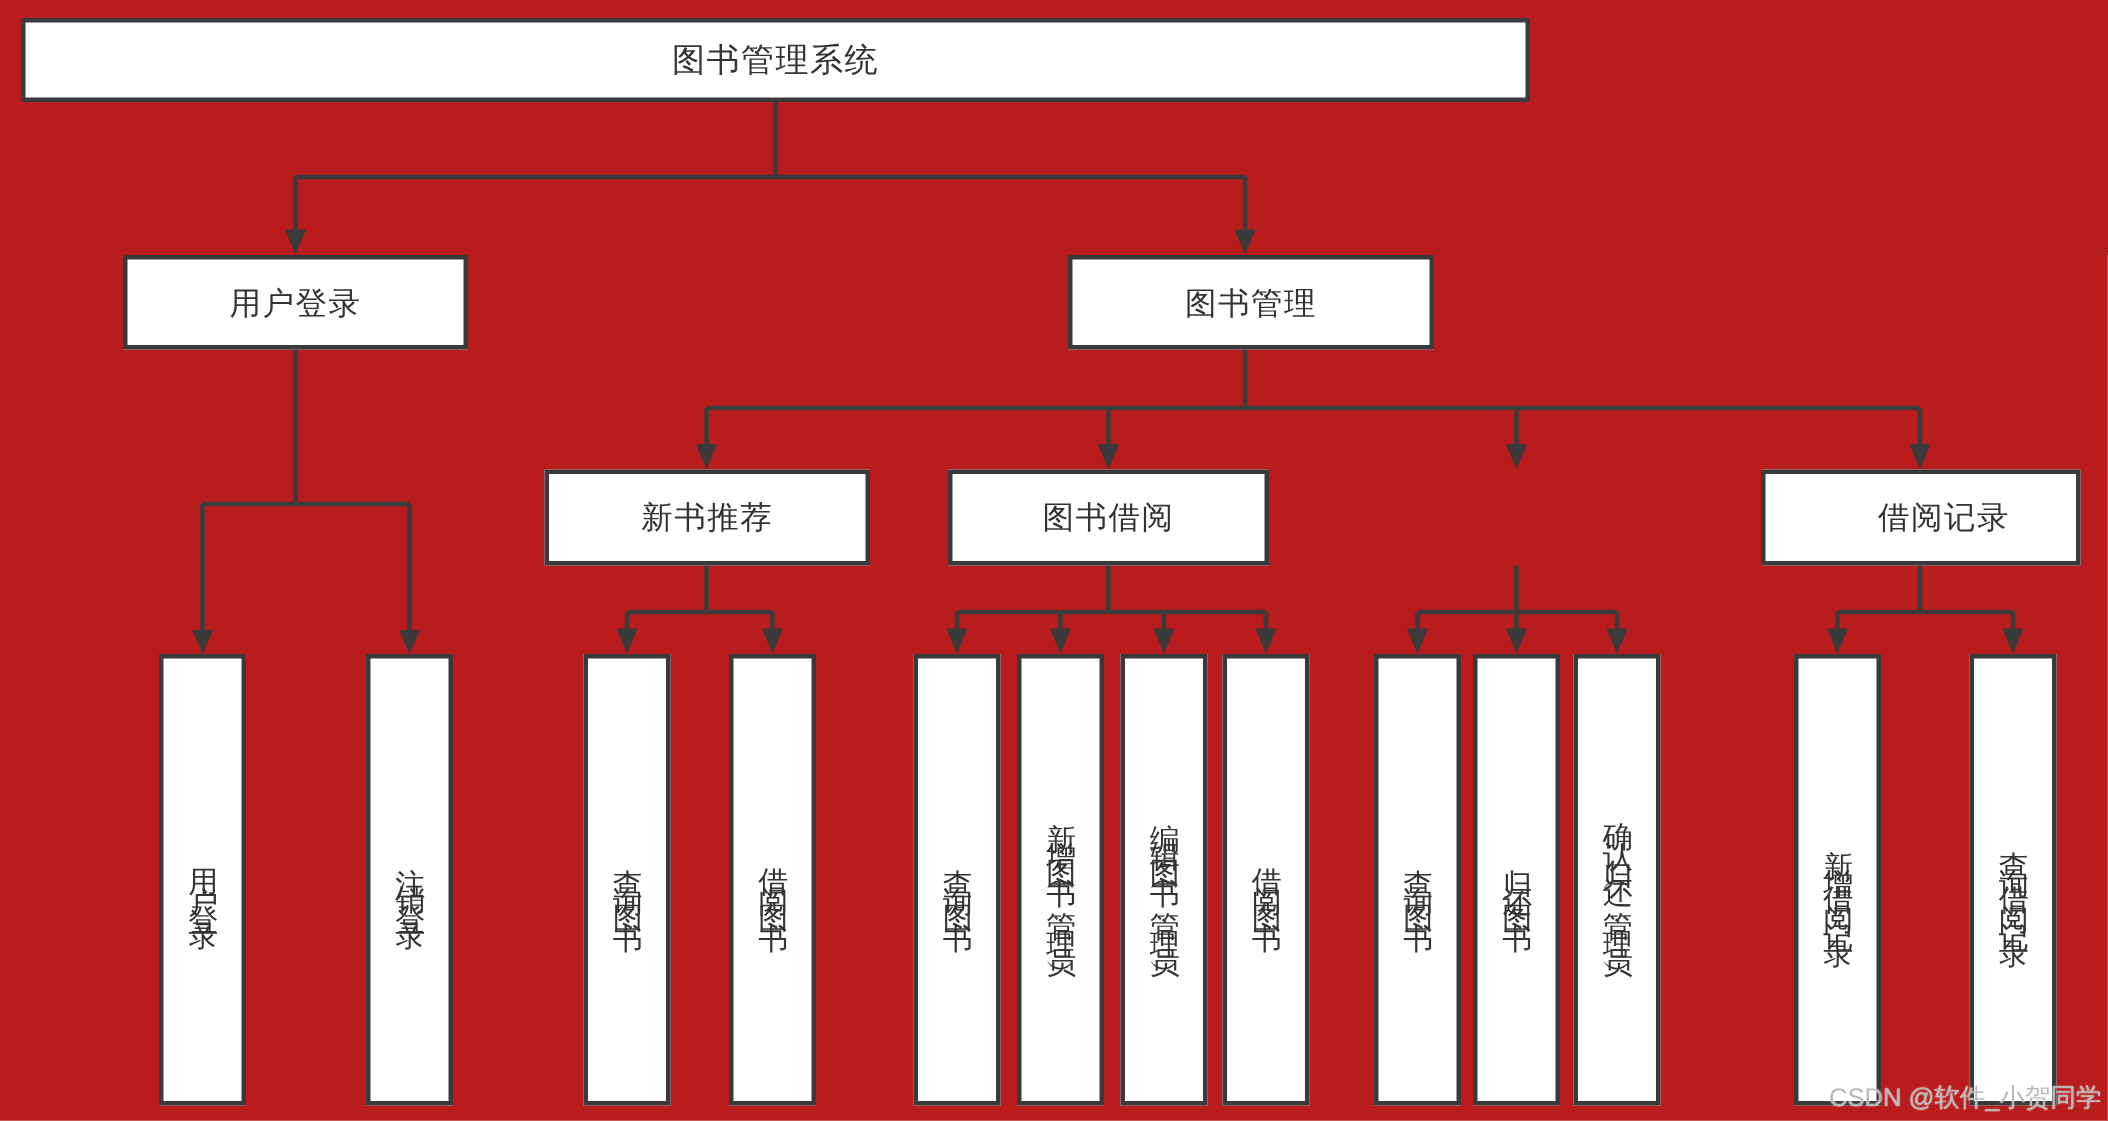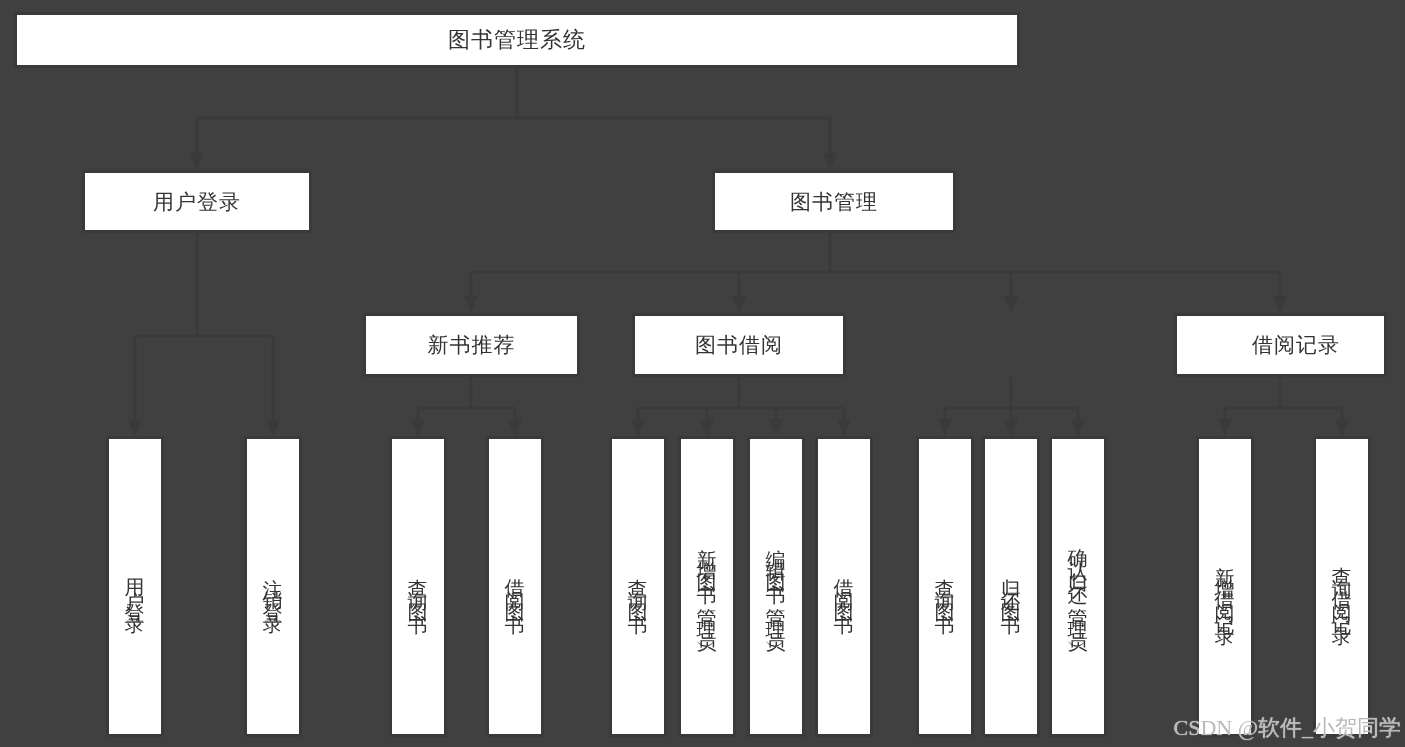--- a/index.html
+++ b/index.html
@@ -1,23 +1,23 @@
 <!DOCTYPE html>
 <html><head>
 <meta charset="utf-8">
 <style>
   html, body { margin: 0; padding: 0; }
   body { background: #ffffff; }
   .canvas {
     position: relative;
     width: 1405px;
     height: 747px;
-    background: #404040;
+    background: #b91c1c;
     overflow: hidden;
-    font-family: Liberation Serif, serif;
+    font-family: Liberation Sans, sans-serif;
   }
   .connectors {
     position: absolute;
     left: 0; top: 0;
     width: 1405px; height: 747px;
     pointer-events: none;
   }
   .connectors path {
     stroke: #3a3a3a;
     stroke-width: 3;
@@ -48,21 +48,21 @@
     text-orientation: mixed;
     font-size: 20px;
     letter-spacing: 12px;
     line-height: 1;
     white-space: nowrap;
   }
   .watermark {
     position: absolute;
     right: 4px;
     bottom: 4px;
-    font-size: 22px;
+    font-size: 17px;
     color: #b9b9b9;
     text-shadow: 0 0 1px #ffffff;
     z-index: 5;
     white-space: nowrap;
   }
 </style>
 </head>
 <body>
 
 <div class="canvas">

